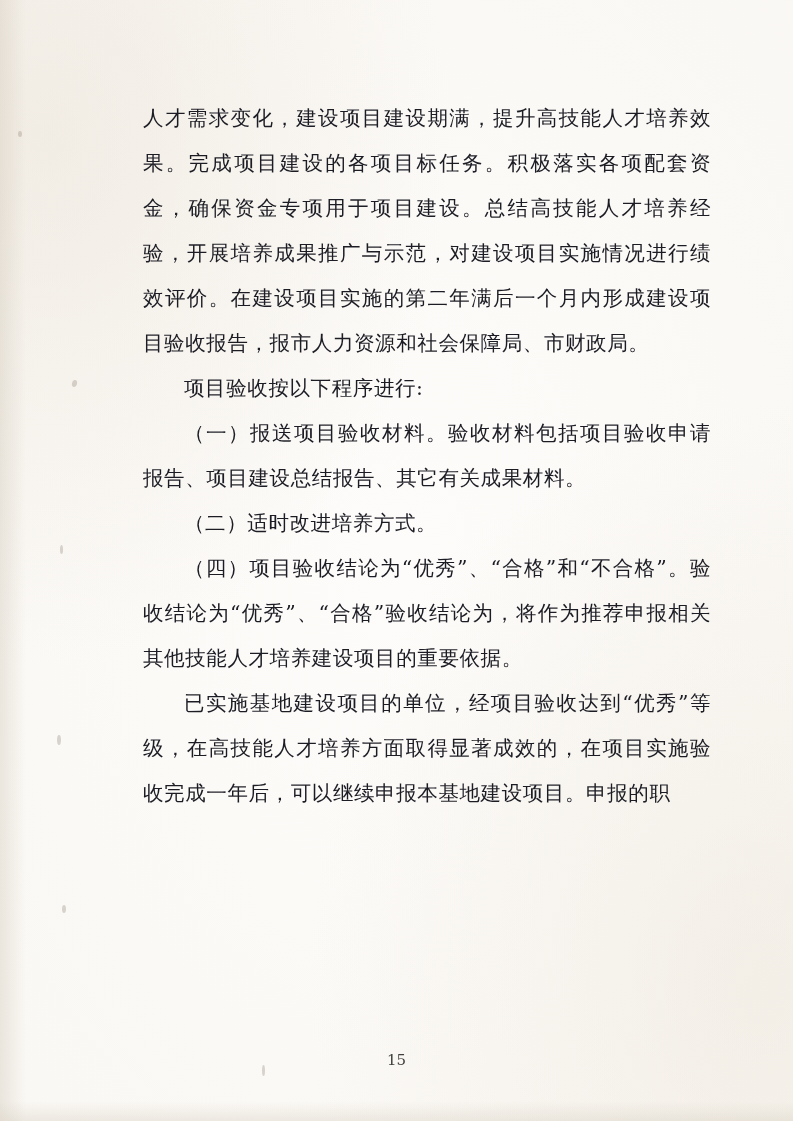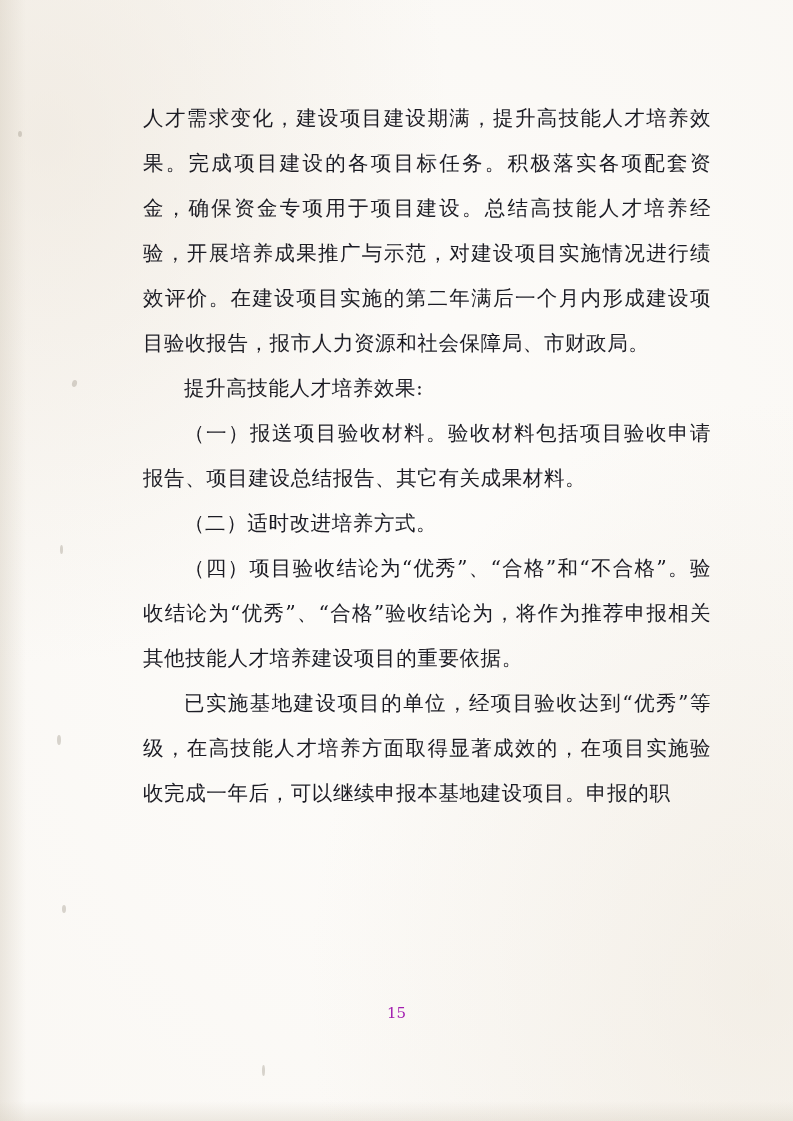--- a/index.html
+++ b/index.html
@@ -45,24 +45,24 @@
     font-weight: 500;
     text-indent: 0;
   }
   p.indent {
     text-indent: 41px;
   }
   .footer {
     position: absolute;
     left: 0;
     right: 0;
-    top: 1004px;
+    top: 1051px;
     text-align: center;
     font-size: 15px;
-    color: #a21caf;
+    color: #404040;
     font-family: "DejaVu Serif", "Liberation Serif", serif;
   }
   
   .speck {
     position: absolute;
     background: rgba(150,140,125,0.35);
     border-radius: 50%;
   }
   .s1 { left: 18px; top: 131px; width: 4px; height: 6px; }
   .s2 { left: 72px; top: 380px; width: 5px; height: 7px; transform: rotate(12deg); }
@@ -93,20 +93,20 @@
 <div class="speck s1"></div>
 <div class="speck s2"></div>
 <div class="speck s3"></div>
 <div class="speck s4"></div>
 <div class="speck s5"></div>
 <div class="speck s6"></div>
 
 <div class="page">
   <div class="content">
     <p class="para">人才需求变化，建设项目建设期满，提升高技能人才培养效果。完成项目建设的各项目标任务。积极落实各项配套资金，确保资金专项用于项目建设。总结高技能人才培养经验，开展培养成果推广与示范，对建设项目实施情况进行绩效评价。在建设项目实施的第二年满后一个月内形成建设项目验收报告，报市人力资源和社会保障局、市财政局。</p>
-    <p class="para indent">提升高技能人才培养效果:</p>
+    <p class="para indent">项目验收按以下程序进行:</p>
     <p class="para indent">（一）报送项目验收材料。验收材料包括项目验收申请报告、项目建设总结报告、其它有关成果材料。</p>
     <p class="para indent">（二）适时改进培养方式。</p>
     <p class="para indent">（四）项目验收结论为“优秀”、“合格”和“不合格”。验收结论为“优秀”、“合格”验收结论为，将作为推荐申报相关其他技能人才培养建设项目的重要依据。</p>
     <p class="para indent">已实施基地建设项目的单位，经项目验收达到“优秀”等级，在高技能人才培养方面取得显著成效的，在项目实施验收完成一年后，可以继续申报本基地建设项目。申报的职</p>
   </div>
   <div class="footer">15</div>
 </div>
 
 </body></html>

